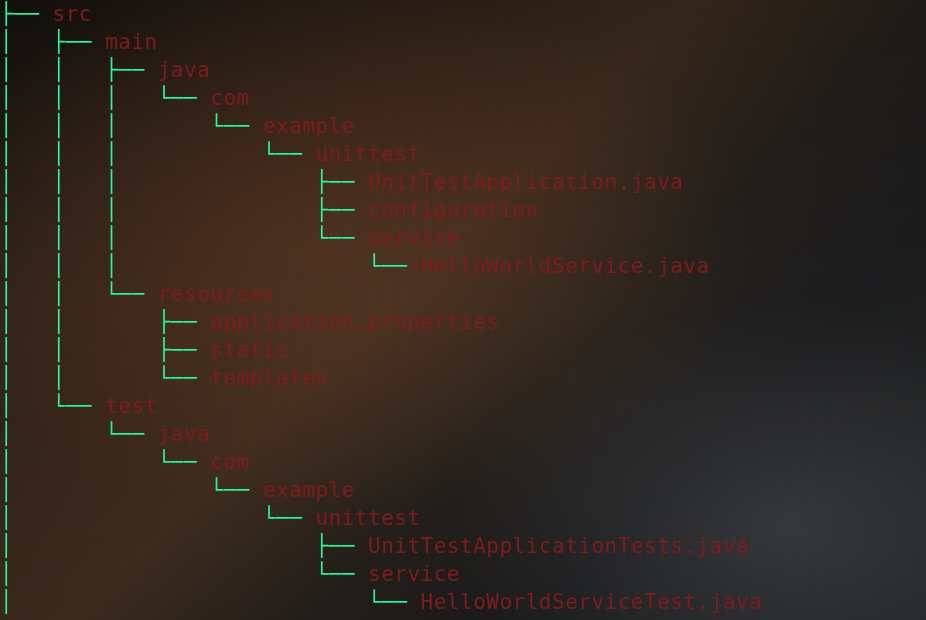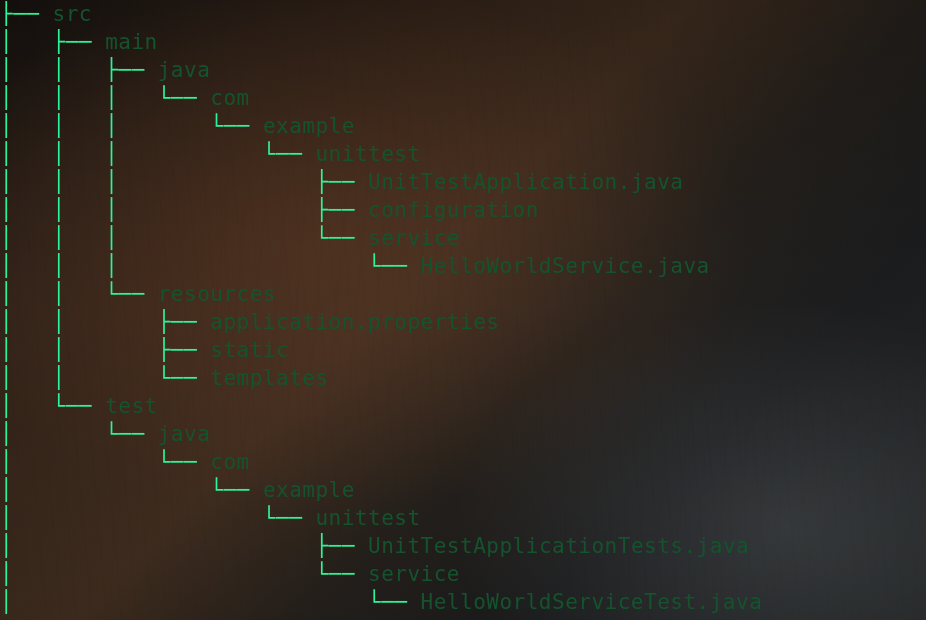--- a/index.html
+++ b/index.html
@@ -53,21 +53,21 @@
       white-space: pre;
       font-weight: 400;
     }
     .tree-line {
       color: #2af598;
     }
     .tree-prefix {
       color: #2af598;
     }
     .tree-name {
-      color: #14532d;
+      color: #7f1d1d;
     }
   </style>
 </head>
 <body>
 
 <div class="bg-overlay"></div>
 <div class="bg-texture"></div>
 
 <div class="terminal"><div class="tree-line"><span class="tree-prefix">├── </span><span class="tree-name">src</span></div><div class="tree-line"><span class="tree-prefix">│   ├── </span><span class="tree-name">main</span></div><div class="tree-line"><span class="tree-prefix">│   │   ├── </span><span class="tree-name">java</span></div><div class="tree-line"><span class="tree-prefix">│   │   │   └── </span><span class="tree-name">com</span></div><div class="tree-line"><span class="tree-prefix">│   │   │       └── </span><span class="tree-name">example</span></div><div class="tree-line"><span class="tree-prefix">│   │   │           └── </span><span class="tree-name">unittest</span></div><div class="tree-line"><span class="tree-prefix">│   │   │               ├── </span><span class="tree-name">UnitTestApplication.java</span></div><div class="tree-line"><span class="tree-prefix">│   │   │               ├── </span><span class="tree-name">configuration</span></div><div class="tree-line"><span class="tree-prefix">│   │   │               └── </span><span class="tree-name">service</span></div><div class="tree-line"><span class="tree-prefix">│   │   │                   └── </span><span class="tree-name">HelloWorldService.java</span></div><div class="tree-line"><span class="tree-prefix">│   │   └── </span><span class="tree-name">resources</span></div><div class="tree-line"><span class="tree-prefix">│   │       ├── </span><span class="tree-name">application.properties</span></div><div class="tree-line"><span class="tree-prefix">│   │       ├── </span><span class="tree-name">static</span></div><div class="tree-line"><span class="tree-prefix">│   │       └── </span><span class="tree-name">templates</span></div><div class="tree-line"><span class="tree-prefix">│   └── </span><span class="tree-name">test</span></div><div class="tree-line"><span class="tree-prefix">│       └── </span><span class="tree-name">java</span></div><div class="tree-line"><span class="tree-prefix">│           └── </span><span class="tree-name">com</span></div><div class="tree-line"><span class="tree-prefix">│               └── </span><span class="tree-name">example</span></div><div class="tree-line"><span class="tree-prefix">│                   └── </span><span class="tree-name">unittest</span></div><div class="tree-line"><span class="tree-prefix">│                       ├── </span><span class="tree-name">UnitTestApplicationTests.java</span></div><div class="tree-line"><span class="tree-prefix">│                       └── </span><span class="tree-name">service</span></div><div class="tree-line"><span class="tree-prefix">│                           └── </span><span class="tree-name">HelloWorldServiceTest.java</span></div></div>
 

